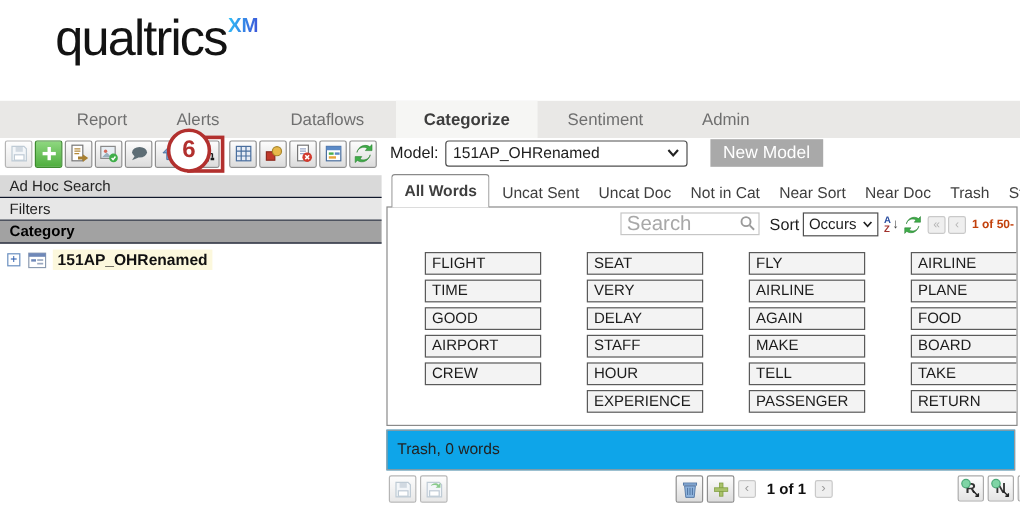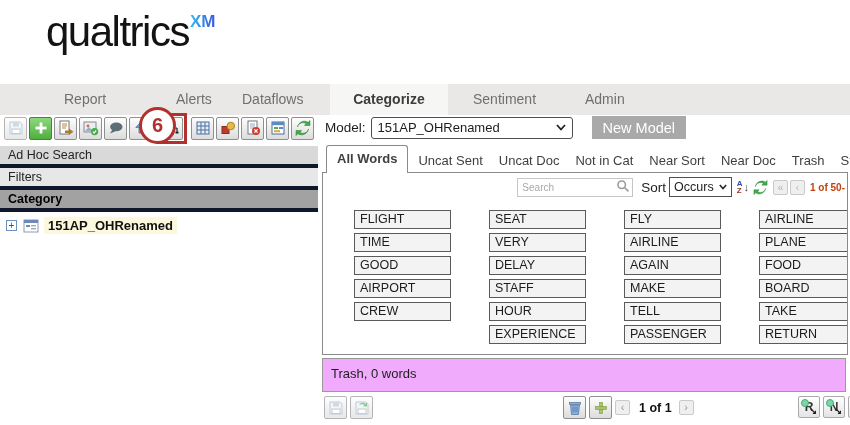--- a/index.html
+++ b/index.html
@@ -42,21 +42,21 @@
     width:188px;height:20px;border:1px solid #4f4f4f;border-radius:3px;background:#fff;
     font-size:13px;color:#1d1d1d;display:flex;align-items:center;justify-content:space-between;
     padding:0 6px;cursor:pointer;
   }
   .newmodel{
     margin-left:19px;height:23px;background:#a9a9a9;color:#fff;border:0;font-size:14.5px;
     font-family:"Liberation Sans",sans-serif;padding:0 11px;cursor:pointer;
   }
   
   .sidebar{position:absolute;left:0;top:146px;width:318px;}
-  .sec{height:18px;line-height:18px;font-size:12.5px;padding-left:8px;border-bottom:4px solid #0f172a;cursor:pointer;}
+  .sec{height:18px;line-height:18px;font-size:12.5px;padding-left:8px;border-bottom:1px solid #0f172a;cursor:pointer;}
   .sec0{background:#d9d9d9;color:#232323;}
   .sec1{background:#e7e7e7;color:#232323;}
   .sec2{background:#a2a2a2;color:#000000;font-weight:bold;}
   .tree-row{display:flex;align-items:center;padding:5px 0 0 6px;cursor:pointer;}
   .plusbox{
     width:11px;height:11px;border:1px solid #6a8fc0;background:#fff;color:#2255aa;font-size:10px;
     line-height:9px;text-align:center;box-sizing:border-box;margin-right:6px;
   }
   .nodeicon svg{width:16px;height:14px;display:block;}
   .nodelabel{font-weight:bold;font-size:13px;background:#fcf8dd;padding:1px 4px;margin-left:5px;color:#111;}
@@ -68,21 +68,21 @@
     font-weight:bold;padding:5px 10px;margin-right:2px;height:17px;
   }
   
   .panel{
     position:absolute;left:322px;top:172px;width:526px;height:183px;border:1px solid #8a8a8a;
     border-radius:0 0 0 0;background:#fff;box-sizing:border-box;overflow:hidden;
   }
   .controls{position:absolute;right:2px;top:4px;display:flex;align-items:center;}
   .searchwrap{position:relative;margin-right:8px;}
   .searchwrap input{
-    width:92px;height:17px;border:1px solid #c6c6c6;font-size:10px;color:#555;padding:0 18px 0 4px;
+    width:92px;height:17px;border:1px solid #c6c6c6;font-size:17px;color:#555;padding:0 18px 0 4px;
     font-family:"Liberation Sans",sans-serif;
   }
   .searchwrap input::placeholder{color:#a8a8a8;}
   .mag{position:absolute;right:3px;top:2px;width:14px;height:14px;}
   .sortlabel{font-size:13.5px;color:#1d1d1d;margin-right:3px;}
   .sortselect{
     height:18px;border:1px solid #4f4f4f;background:#fff;font-size:12.5px;color:#1d1d1d;
     display:flex;align-items:center;padding:0 4px;cursor:pointer;margin-right:5px;
   }
   .sortselect svg{margin-left:5px;}
@@ -100,42 +100,42 @@
   
   .wgrid{position:absolute;left:31px;top:37px;display:flex;gap:38px;}
   .wcol{display:flex;flex-direction:column;gap:4px;}
   .wbox{
     width:90px;height:17px;border:1px solid #5a5a5a;background:#f3f3f3;font-size:12.5px;color:#1c1c1c;
     line-height:17px;padding-left:5px;cursor:pointer;
   }
   
   .trashpanel{
     position:absolute;left:322px;top:358px;width:524px;height:34px;border:1px solid #999;
-    background:#f0abfc;box-sizing:border-box;font-size:13px;color:#222;padding:7px 0 0 8px;
+    background:#0ea5e9;box-sizing:border-box;font-size:13px;color:#222;padding:7px 0 0 8px;
   }
   
   .bottombar{position:absolute;left:0;top:396px;width:850px;height:26px;}
   .bgrp{position:absolute;display:flex;align-items:center;gap:3px;}
   .pagetext{font-size:12.5px;font-weight:bold;color:#111;margin:0 4px;white-space:nowrap;}
   .rnbtn{
     width:22px;height:22px;border:1px solid #aaa;background:linear-gradient(#fff,#e4e4e4);
     font-size:12px;font-weight:bold;color:#333;position:relative;padding:0;cursor:pointer;border-radius:2px;
   }
   .rnbtn .dot{position:absolute;left:2px;top:2px;width:6px;height:6px;border-radius:50%;background:#7fd4a5;border:1px solid #4aa878;}
   .rnbtn .arr{position:absolute;right:2px;bottom:1px;font-size:9px;color:#222;}
   .chev{font-size:11px;color:#9a9a9a;}
 </style>
 </head>
 <body>
 
 <div class="logo"><span>qualtrics</span><sup>XM</sup></div>
 
 <div class="navbar">
   <span class="navitem" style="left:64px">Report</span>
-  <span class="navitem" style="left:176px">Alerts</span>
+  <span class="navitem" style="left:147px">Alerts</span>
   <span class="navitem" style="left:242px">Dataflows</span>
   <span class="navtab active" style="left:330px">Categorize</span>
   <span class="navitem" style="left:473px">Sentiment</span>
   <span class="navitem" style="left:585px">Admin</span>
 </div>
 
 <div class="toolbar">
   <button class="tbtn dis">
       <svg viewBox="0 0 16 16">
         <path d="M2 2h10l2 2v10H2z" fill="#eef2f6" stroke="#9db0c0"></path>

